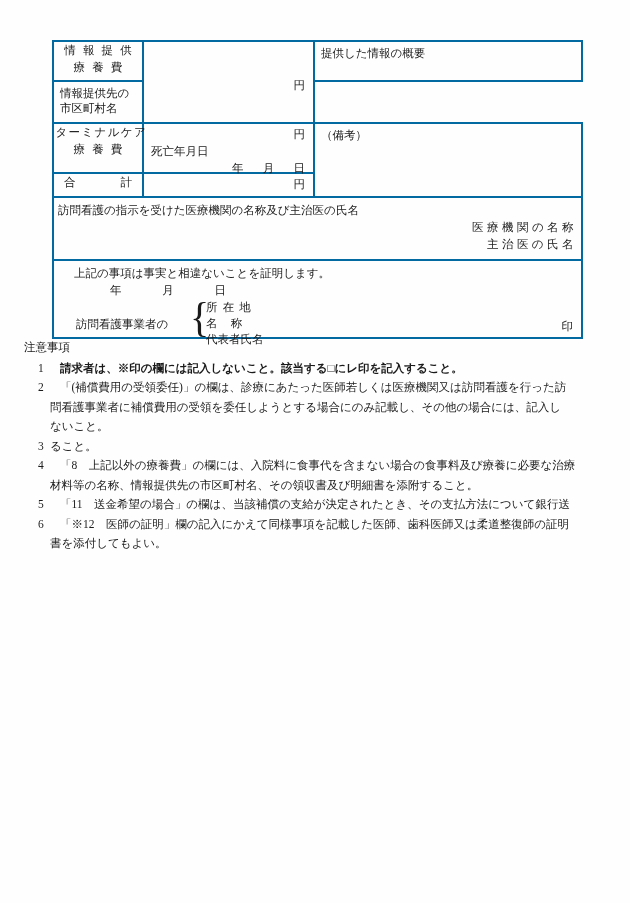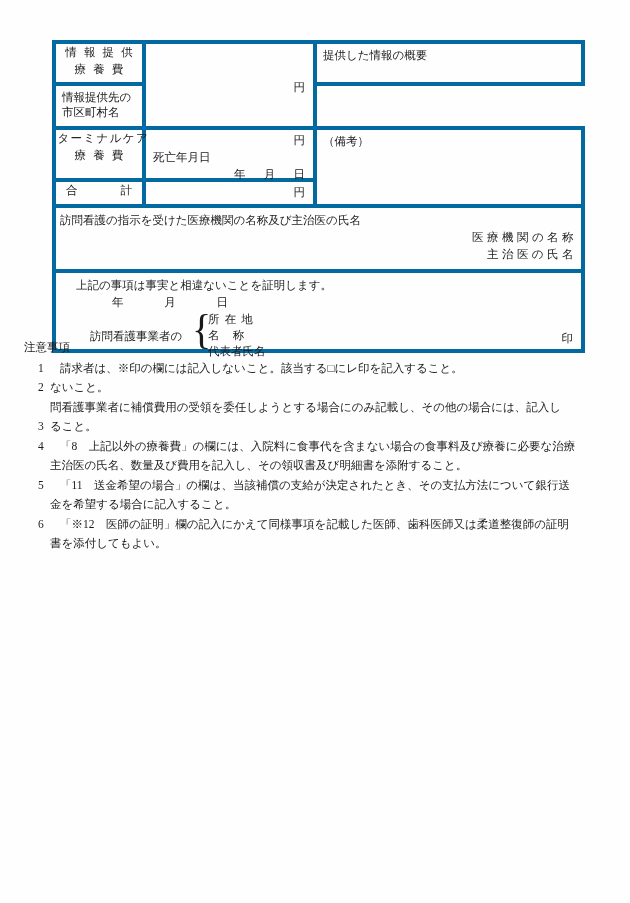--- a/index.html
+++ b/index.html
@@ -26,21 +26,21 @@
   .form-table {
     position: absolute;
     left: 52px;
     top: 40px;
     width: 531px;
     border-collapse: collapse;
     table-layout: fixed;
     font-size: 11.5px;
   }
   .form-table td {
-    border: 4px solid #0369a1;
+    border: 2px solid #0369a1;
     padding: 0;
     vertical-align: top;
     position: relative;
   }
 
   .cell-pad {
     padding: 4px 6px;
   }
 
   
@@ -154,21 +154,20 @@
     left: 56px;
     top: 22px;
     width: 116px;
     display: flex;
     justify-content: space-between;
   }
   .cert-org {
     position: absolute;
     left: 22px;
     top: 56px;
-    margin-left: 12px;
   }
   .brace {
     position: absolute;
     left: 136px;
     top: 36px;
     font-size: 40px;
     line-height: 40px;
     font-family: "Liberation Serif", serif;
     transform: scaleY(1.05);
   }
@@ -311,48 +310,48 @@
       </tr>
     </tbody>
   </table>
 
   <div class="notes">
     <div class="notes-title">注意事項</div>
     <div id="notes-list">
         <div class="note-item">
           <div class="note-num">1</div>
           <div class="note-body">
-            <span style="display: block;">請求者は、※印の欄には記入しないこと。該当する□にレ印を記入すること。</span>
+            <span style="display: block; font-weight: bold;">請求者は、※印の欄には記入しないこと。該当する□にレ印を記入すること。</span>
           </div>
         </div>
         <div class="note-item">
           <div class="note-num">2</div>
           <div class="note-body">
+            <span style="display: block;">「(補償費用の受領委任)」の欄は、診療にあたった医師若しくは医療機関又は訪問看護を行った訪</span>
+            <span class="cont">問看護事業者に補償費用の受領を委任しようとする場合にのみ記載し、その他の場合には、記入し</span>
             <span class="cont">ないこと。</span>
-            <span class="cont">問看護事業者に補償費用の受領を委任しようとする場合にのみ記載し、その他の場合には、記入し</span>
           </div>
         </div>
         <div class="note-item">
           <div class="note-num">3</div>
           <div class="note-body">
             <span class="cont">ること。</span>
           </div>
         </div>
         <div class="note-item">
           <div class="note-num">4</div>
           <div class="note-body">
             <span style="display: block;">「8　上記以外の療養費」の欄には、入院料に食事代を含まない場合の食事料及び療養に必要な治療</span>
-            <span class="cont">主治医の氏名、数量及び費用を記入し、その領収書及び明細書を添附すること。</span>
+            <span class="cont">材料等の名称、情報提供先の市区町村名、その領収書及び明細書を添附すること。</span>
           </div>
         </div>
         <div class="note-item">
           <div class="note-num">5</div>
           <div class="note-body">
             <span style="display: block;">「11　送金希望の場合」の欄は、当該補償の支給が決定されたとき、その支払方法について銀行送</span>
-            <span class="cont">金を希望する場合に記入すること。</span>
           </div>
         </div>
         <div class="note-item">
           <div class="note-num">6</div>
           <div class="note-body">
             <span style="display: block;">「※12　医師の証明」欄の記入にかえて同様事項を記載した医師、歯科医師又は柔道整復師の証明</span>
             <span class="cont">書を添付してもよい。</span>
           </div>
         </div>
       </div>

